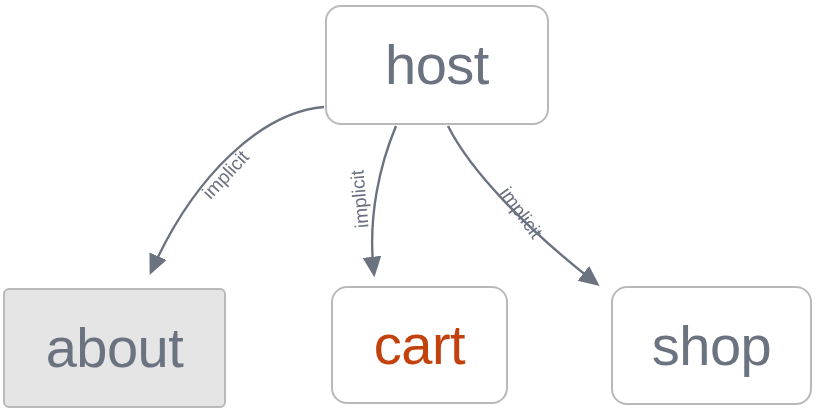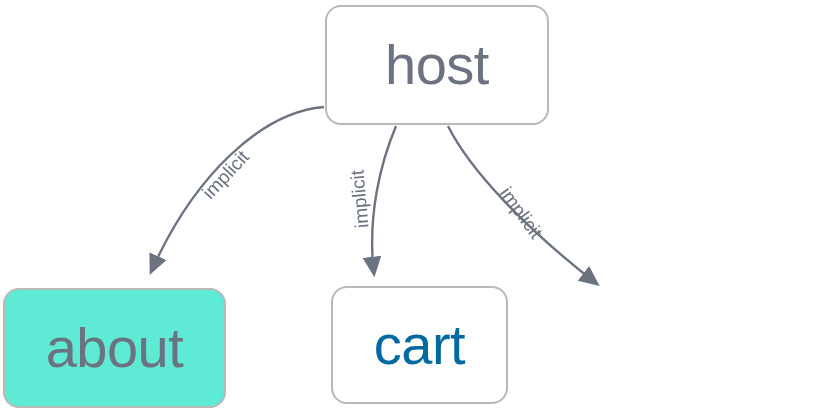--- a/index.html
+++ b/index.html
@@ -75,28 +75,31 @@
 
     <path d="M 396,126 C 381,162 367,215 374,274" fill="none" stroke="#6b7280" stroke-width="2.4" marker-end="url(#arrowhead)"></path>
 
     <path d="M 448,126 C 470,170 524,227 597,284" fill="none" stroke="#6b7280" stroke-width="2.4" marker-end="url(#arrowhead)"></path>
   </svg>
 
   <div class="node-box" style="left: 325px; top: 5px; width: 224px; height: 120px; border-color: rgb(185, 185, 185); background: rgb(255, 255, 255);">
     <span class="node-label" style="color: rgb(107, 114, 128);">host</span>
   </div>
 
-  <div class="node-box" style="left: 3px; top: 288px; width: 223px; height: 120px; border-color: rgb(185, 185, 185); background: #5eead4;">
+  <div class="node-box" style="left: 3px; top: 288px; width: 223px; height: 120px; border-color: rgb(185, 185, 185); background: #e5e5e5; border-radius: 6px;">
     <span class="node-label" style="color: rgb(107, 114, 128);">about</span>
   </div>
 
   <div class="node-box" style="left: 331px; top: 286px; width: 177px; height: 118px; border-color: rgb(185, 185, 185); background: rgb(255, 255, 255);">
-    <span class="node-label" style="color: #0369a1;">cart</span>
+    <span class="node-label" style="color: #c2410c;">cart</span>
   </div>
 
+  <div class="node-box" style="left: 611px; top: 286px; width: 201px; height: 119px; border-color: rgb(185, 185, 185); background: rgb(255, 255, 255);">
+    <span class="node-label" style="color: rgb(107, 114, 128);">shop</span>
+  </div>
 
   <span class="edge-label" style="left: 226px; top: 175px; color: rgb(107, 114, 128); transform: translate(-50%, -50%) rotate(-47deg);">implicit</span>
 
   <span class="edge-label" style="left: 360px; top: 199px; color: rgb(107, 114, 128); transform: translate(-50%, -50%) rotate(-95deg);">implicit</span>
 
   <span class="edge-label" style="left: 521px; top: 213px; color: rgb(107, 114, 128); transform: translate(-50%, -50%) rotate(54deg);">implicit</span>
 
 </div>
 
 </body></html>

